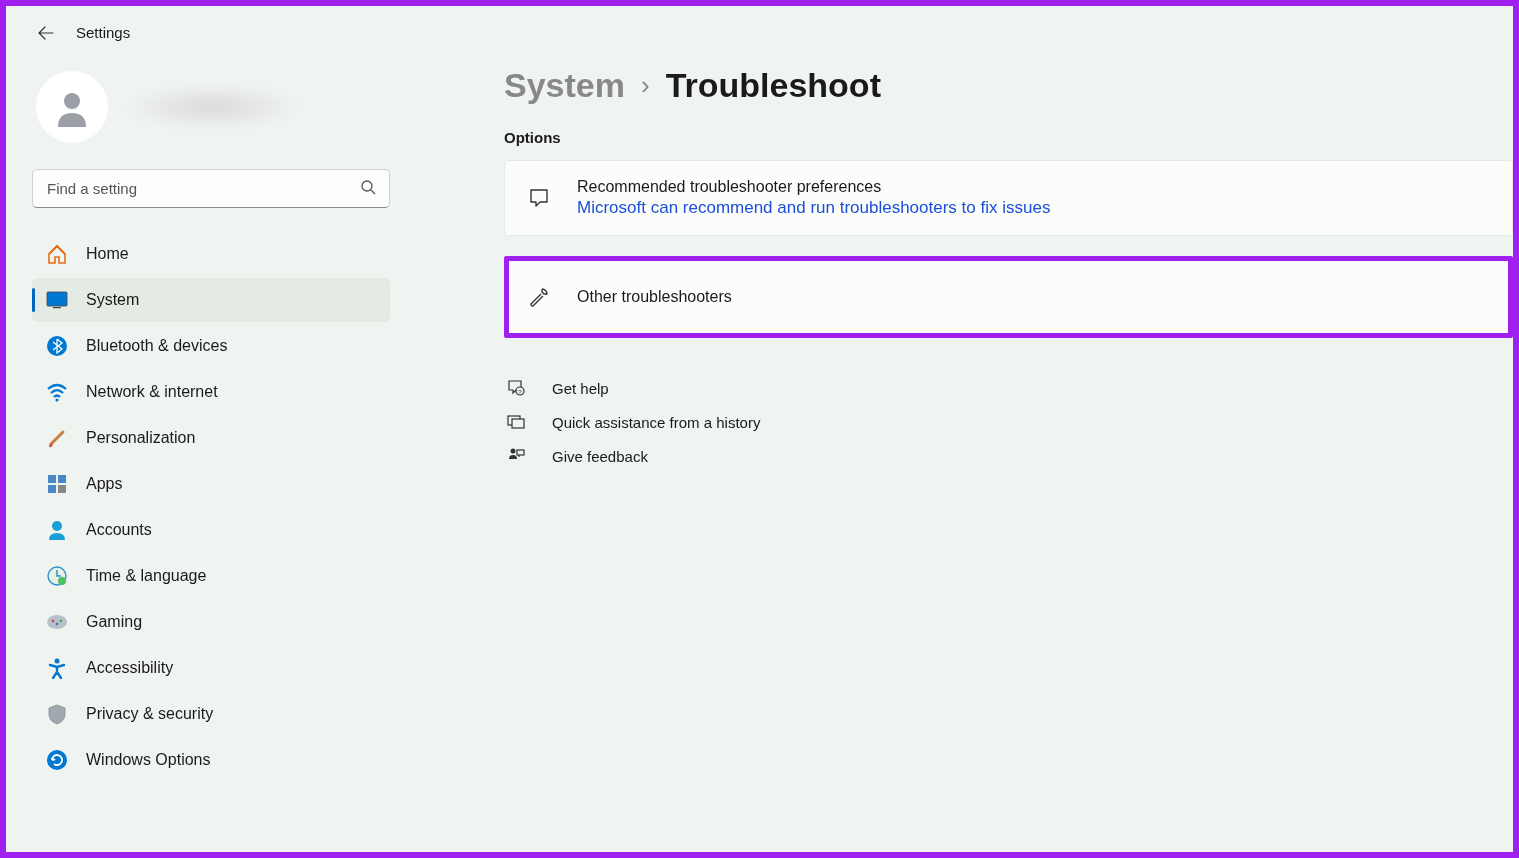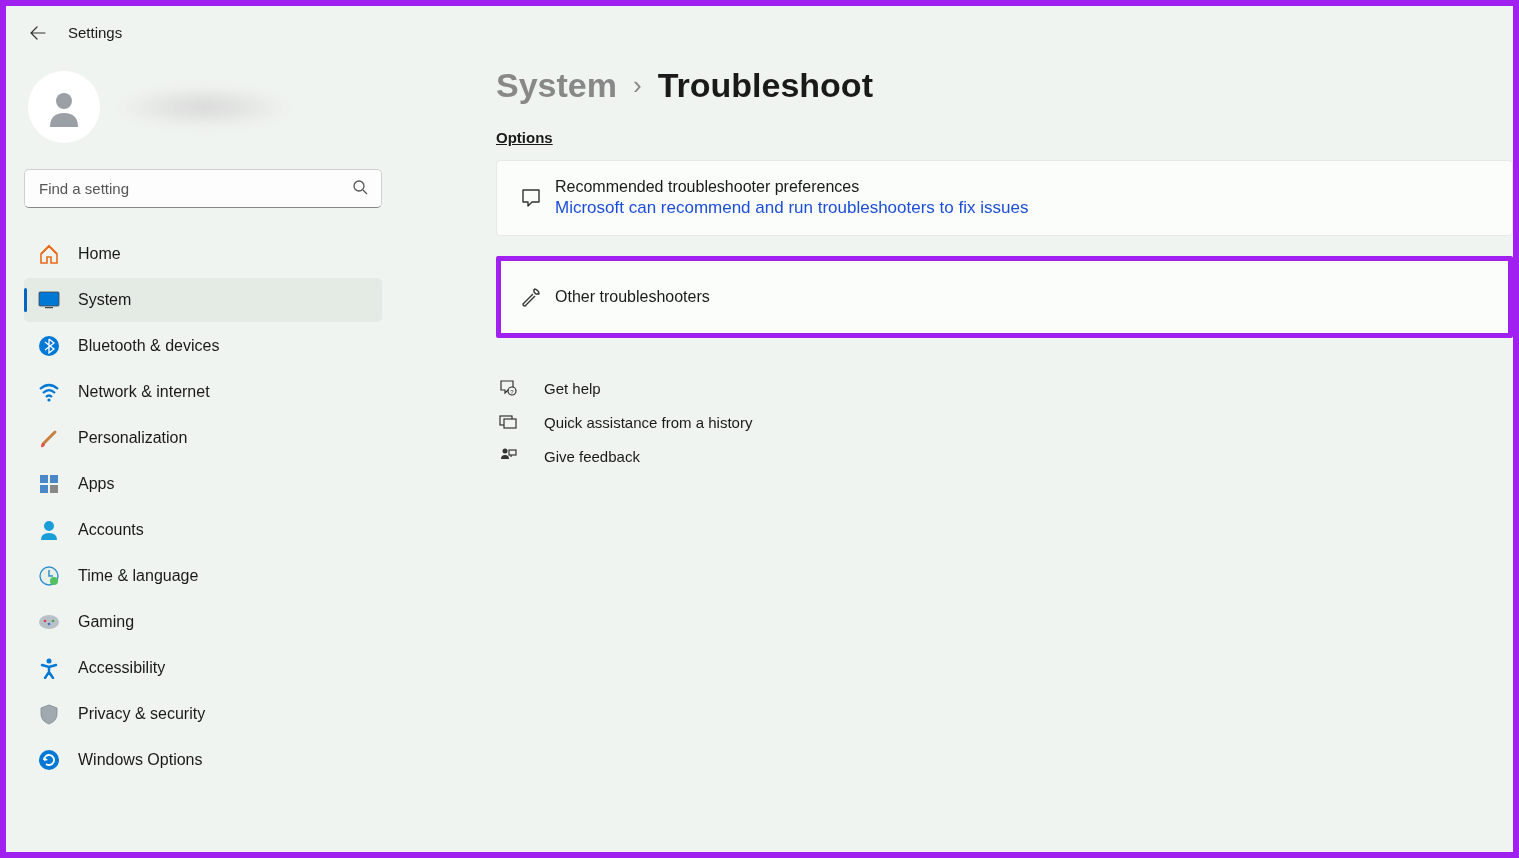--- a/index.html
+++ b/index.html
@@ -1,42 +1,42 @@
 <!DOCTYPE html>
 <html><head>
 <meta charset="utf-8">
 <style>
 * { margin:0; padding:0; box-sizing:border-box; font-family:"Segoe UI", -apple-system, sans-serif; }
 body { background:#f0f4f0; width:1519px; height:858px; position:relative; }
 .frame-border { position:absolute; inset:0; border:6px solid #a020f0; pointer-events:none; z-index:10; }
 .app { display:flex; height:100%; padding:6px; }
-.sidebar-col { width:400px; padding:18px 24px 0 18px; flex-shrink:0; }
+.sidebar-col { width:400px; padding:18px 24px 0 18px; flex-shrink:0;margin-left:8px; }
 .header-row { display:flex; align-items:center; gap:22px; margin-bottom:30px; padding-left:6px; }
 .back-arrow { width:16px; height:16px; display:flex; align-items:center; justify-content:center; cursor:pointer; }
 .app-title { font-size:15px; color:#1a1a1a; }
 .profile { display:flex; align-items:center; gap:14px; margin-bottom:26px; padding-left:4px; }
 .avatar { width:72px; height:72px; border-radius:50%; background:#fff; display:flex; align-items:center; justify-content:center; }
 .profile-redact { width:180px; height:44px; background:radial-gradient(ellipse, #d8d8d8, transparent 70%); filter:blur(4px); border-radius:8px; }
 .search-wrap { position:relative; margin-bottom:24px;border-radius:12px; }
 .search-input { width:100%; padding:10px 40px 10px 14px; border:1px solid #d0d0d0; border-bottom:1px solid #888; border-radius:5px; font-size:15px; background:#fcfdfc; outline:none; color:#1a1a1a; }
 .search-input::placeholder { color:#555; }
 .search-icon { position:absolute; right:14px; top:50%; transform:translateY(-50%); }
 .nav { list-style:none; }
 .nav-item { display:flex; align-items:center; gap:18px; padding:11px 14px; border-radius:5px; cursor:pointer; font-size:16px; color:#1a1a1a; position:relative; margin-bottom:2px; }
 .nav-item.selected { background:#e4eae4; }
 .nav-item.selected::before { content:""; position:absolute; left:0; top:10px; bottom:10px; width:3px; background:#0067c0; border-radius:2px; }
 .nav-icon { width:22px; height:22px; display:flex; align-items:center; justify-content:center; flex-shrink:0; }
 .main { flex:1; padding:60px 0 0 90px; }
 .breadcrumb { display:flex; align-items:center; gap:16px; margin-bottom:24px; }
 .crumb-parent { font-size:34px; font-weight:600; color:#888; cursor:pointer; }
 .crumb-sep { font-size:26px; color:#888; }
 .crumb-current { font-size:34px; font-weight:700; color:#1a1a1a; }
-.section-label { font-size:15px; font-weight:600; color:#1a1a1a; margin-bottom:14px;text-decoration:underline; }
+.section-label { font-size:15px; font-weight:600; color:#1a1a1a; margin-bottom:14px; }
 .cards { display:flex; flex-direction:column; gap:4px; margin-bottom:28px; }
-.card { background:#fbfdfb; border:1px solid #e8e8e8; border-radius:4px; display:flex; align-items:center; padding:17px 22px; gap:12px; cursor:pointer; }
+.card { background:#fbfdfb; border:1px solid #e8e8e8; border-radius:4px; display:flex; align-items:center; padding:17px 22px; gap:26px; cursor:pointer; }
 .card-icon { width:24px; height:24px; display:flex; align-items:center; justify-content:center; flex-shrink:0; }
 .card-txt { display:flex; flex-direction:column; gap:2px; }
 .card-title { font-size:16px; color:#1a1a1a; }
 .card-sub { font-size:17px; color:#1d4ed8; }
 .card.highlighted { border:5px solid #a020f0; padding:24px 18px; margin:6px 0; border-radius:2px; }
 .card-sep { height:6px; }
 .footer-links { display:flex; flex-direction:column; gap:14px; margin-top:34px; }
 .footer-link { display:flex; align-items:center; gap:26px; cursor:pointer; padding-left:2px; }
 .footer-icon { width:20px; height:20px; display:flex; align-items:center; justify-content:center; }
 .footer-text { font-size:15px; color:#1a1a1a; }

